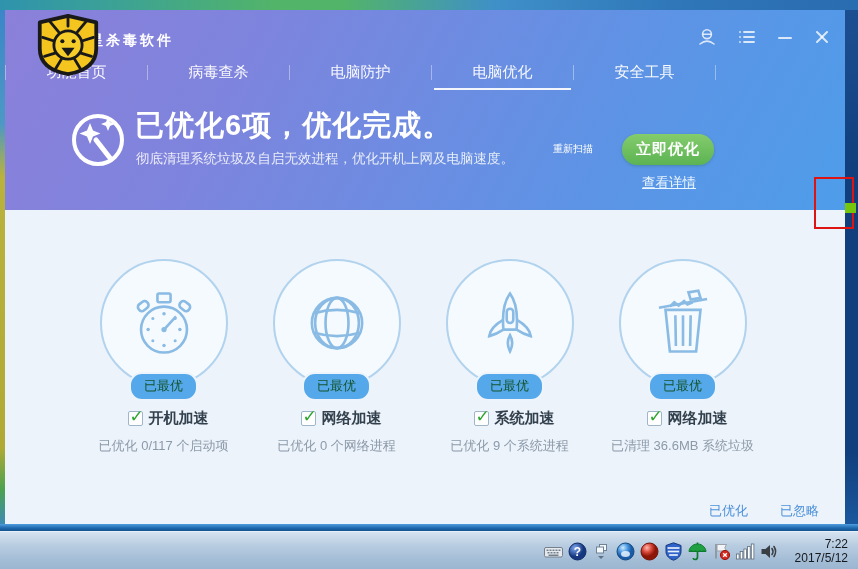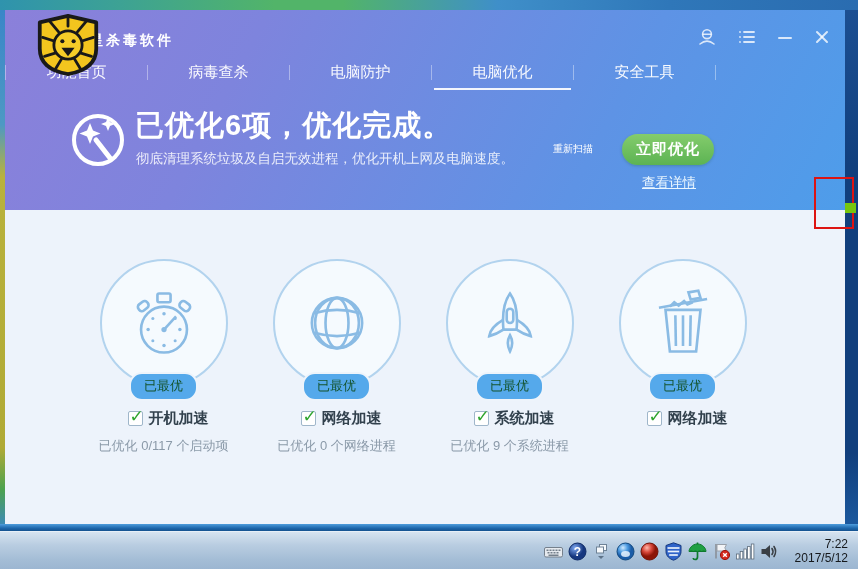--- a/index.html
+++ b/index.html
@@ -238,23 +238,28 @@
             <line x1="25" y1="25" x2="25.5" y2="53"></line>
             <line x1="32" y1="25" x2="32" y2="53"></line>
             <line x1="39" y1="25" x2="38.5" y2="53"></line>
           </svg>
         </div>
         <div class="badge">已最优</div>
         <div class="card-title-row">
           <span class="checkbox"></span>
           <span class="card-title">网络加速</span>
         </div>
+        <div class="card-sub">已清理 36.6MB 系统垃圾</div>
       </div>
     </div>
 
+    <div class="footer-links">
+      <span>已优化</span>
+      <span>已忽略</span>
+    </div>
   </div>
 
   <div class="bottom-strip"></div>
 
   <div class="taskbar">
     <div class="tray">
       <span class="tray-icon">
         <svg width="21" height="21" viewBox="0 0 21 21">
           <rect x="1.5" y="6.5" width="18" height="9.5" rx="1.5" fill="#e6eaef" stroke="#75808c"></rect>
           <g fill="#75808c">

